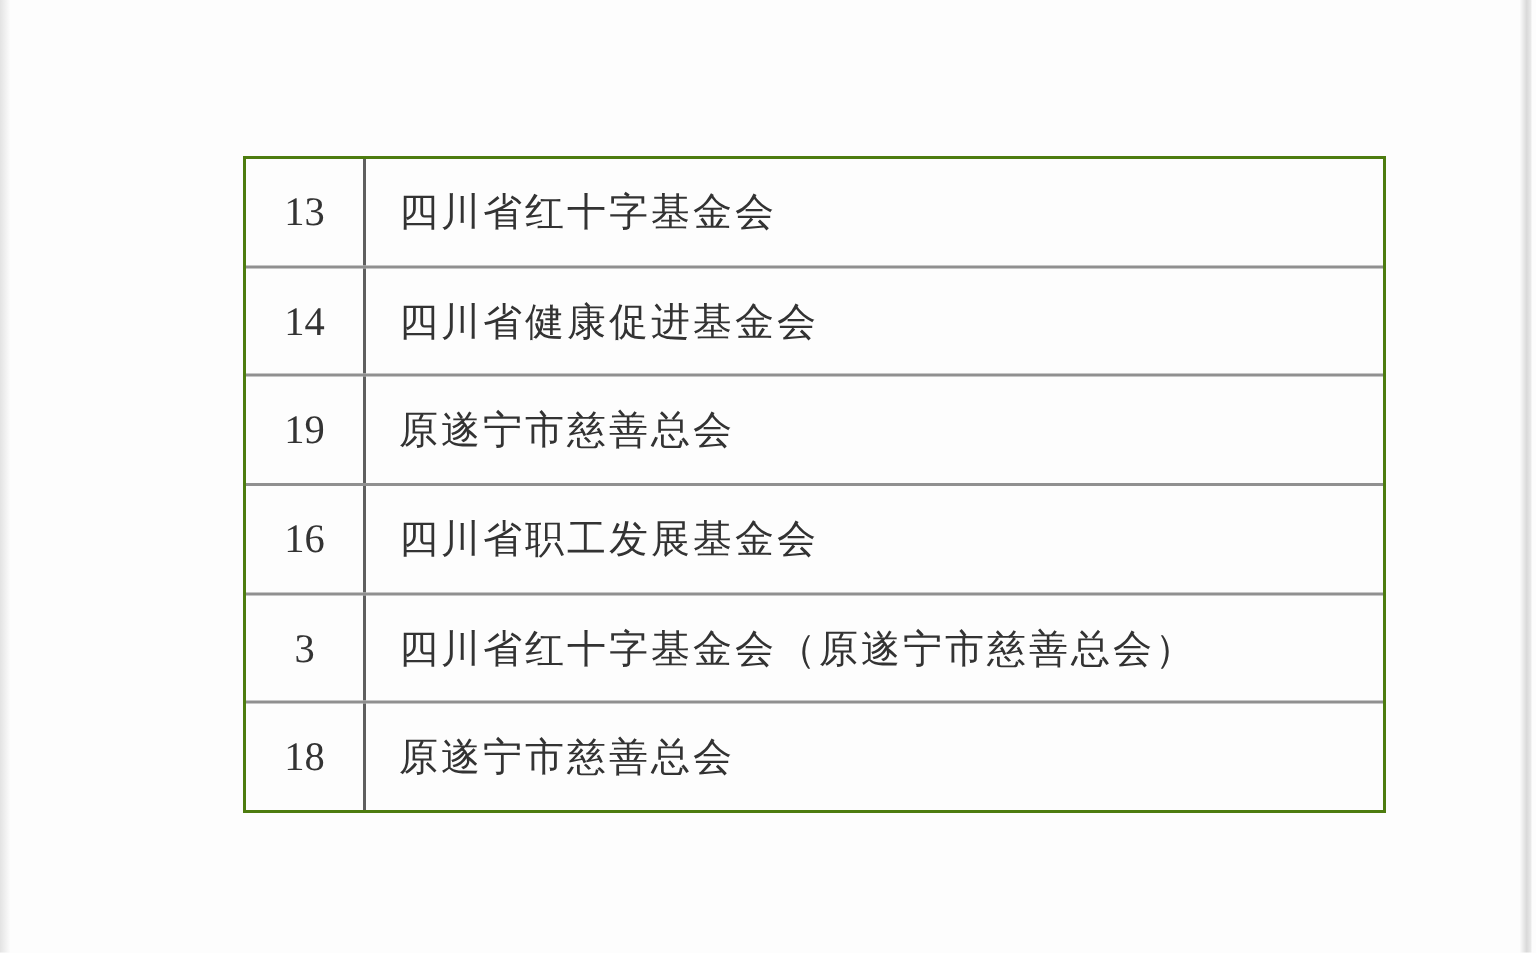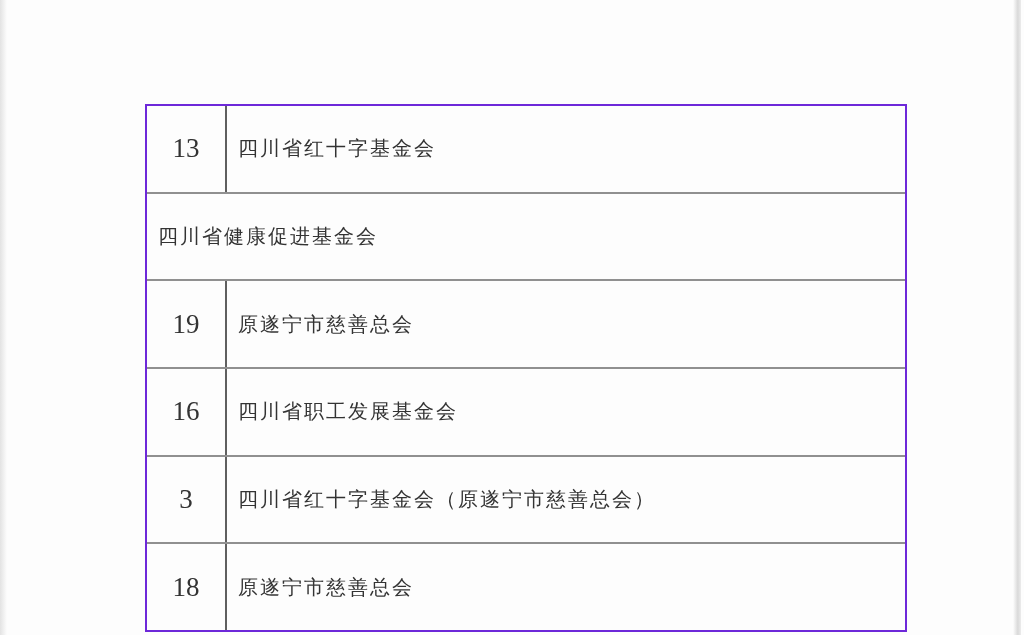--- a/index.html
+++ b/index.html
@@ -22,25 +22,25 @@
     background: linear-gradient(to right, #e3e3e3, rgba(253,253,253,0));
   }
   .edge-right {
     position: absolute;
     left: 1013px; top: 0;
     width: 8px; height: 635px;
     background: linear-gradient(to right, rgba(253,253,253,0), #d9d9d9 60%, #ececec);
   }
   .doc-table {
     position: absolute;
-    left: 145px;
+    left: 162px;
     top: 104px;
     width: 762px;
-    height: 528px;
-    border: 2px solid #6d28d9;
+    height: 438px;
+    border: 2px solid #4d7c0f;
     box-sizing: border-box;
     display: flex;
     flex-direction: column;
   }
   .doc-row {
     flex: 1 1 0;
     display: flex;
     flex-direction: row;
     border-top: 2px solid #909090;
     box-sizing: border-box;
@@ -56,42 +56,43 @@
     display: flex;
     align-items: center;
     justify-content: center;
     font-size: 27px;
     color: #333333;
   }
   .cell-name {
     flex: 1 1 auto;
     display: flex;
     align-items: center;
-    padding-left: 11px;
-    font-size: 20px;
+    padding-left: 22px;
+    font-size: 26px;
     letter-spacing: 2px;
     color: #333333;
     white-space: nowrap;
     overflow: hidden;
   }
 </style>
 </head>
 <body>
 
 <div class="edge-left"></div>
 <div class="edge-right"></div>
 
 <div class="doc-table">
 
   <div class="doc-row">
     <div class="cell-no">13</div>
     <div class="cell-name">四川省红十字基金会</div>
   </div>
 
   <div class="doc-row">
+    <div class="cell-no">14</div>
     <div class="cell-name">四川省健康促进基金会</div>
   </div>
 
   <div class="doc-row">
     <div class="cell-no">19</div>
     <div class="cell-name">原遂宁市慈善总会</div>
   </div>
 
   <div class="doc-row">
     <div class="cell-no">16</div>

